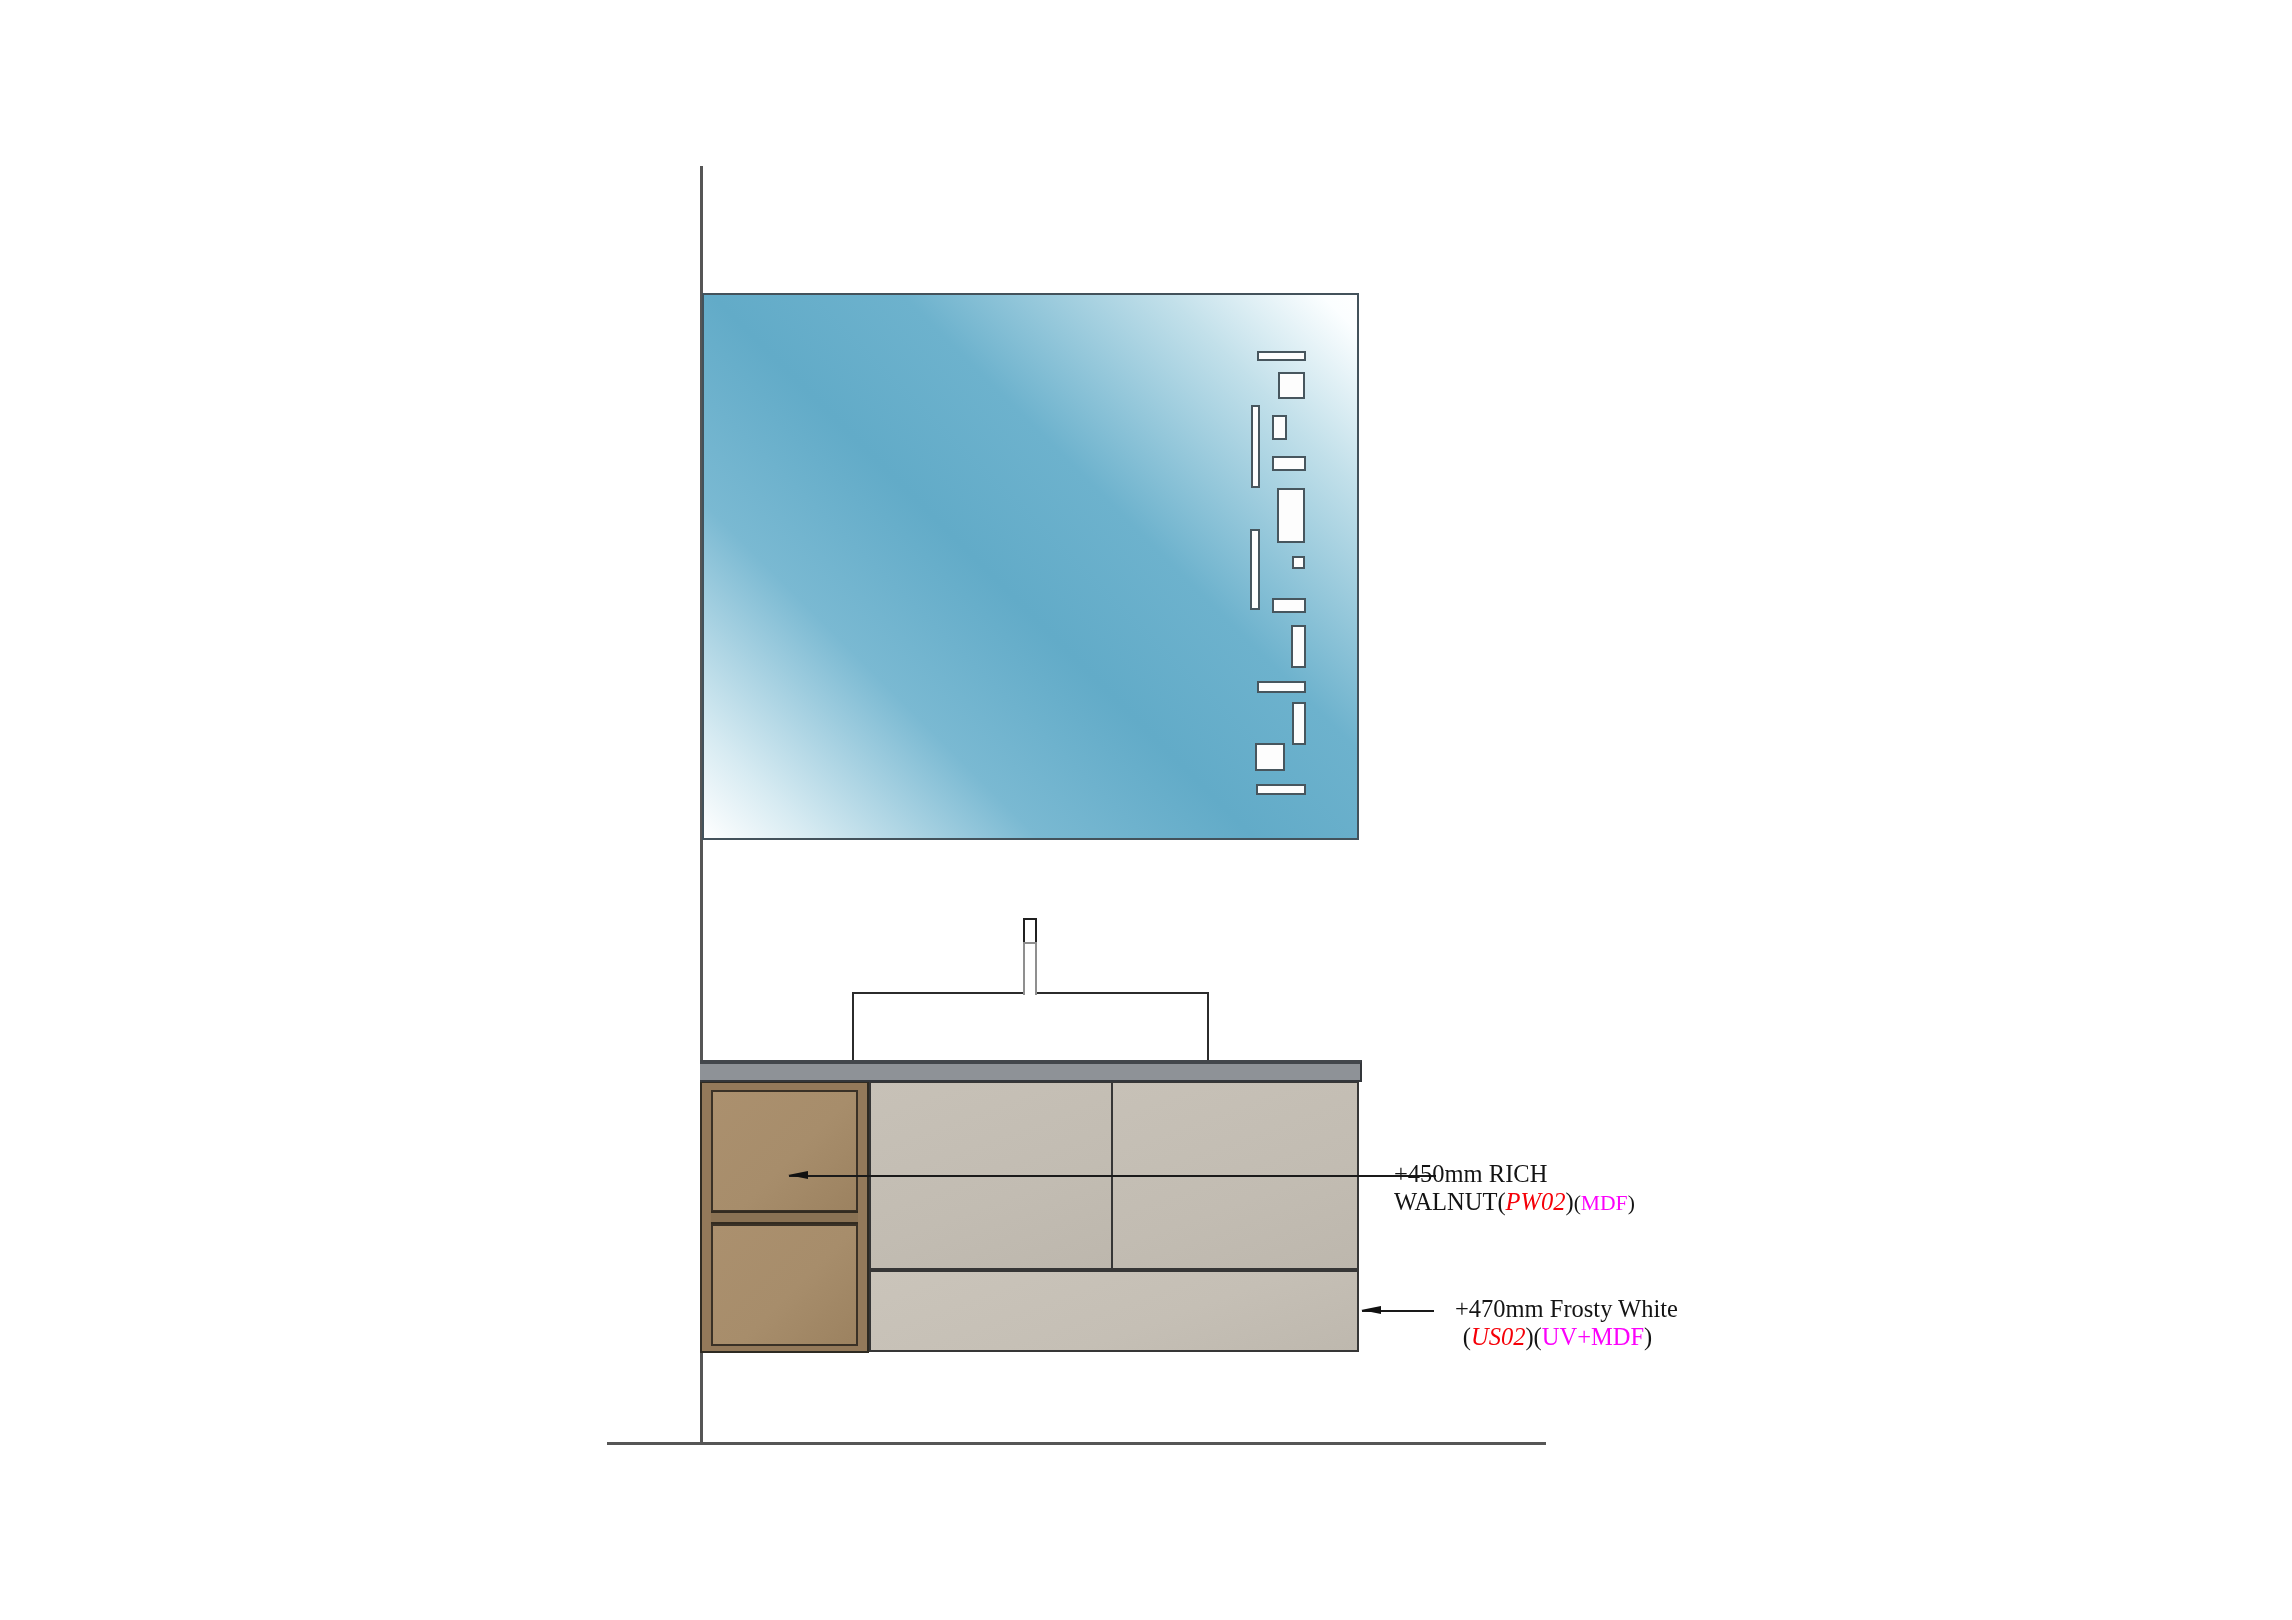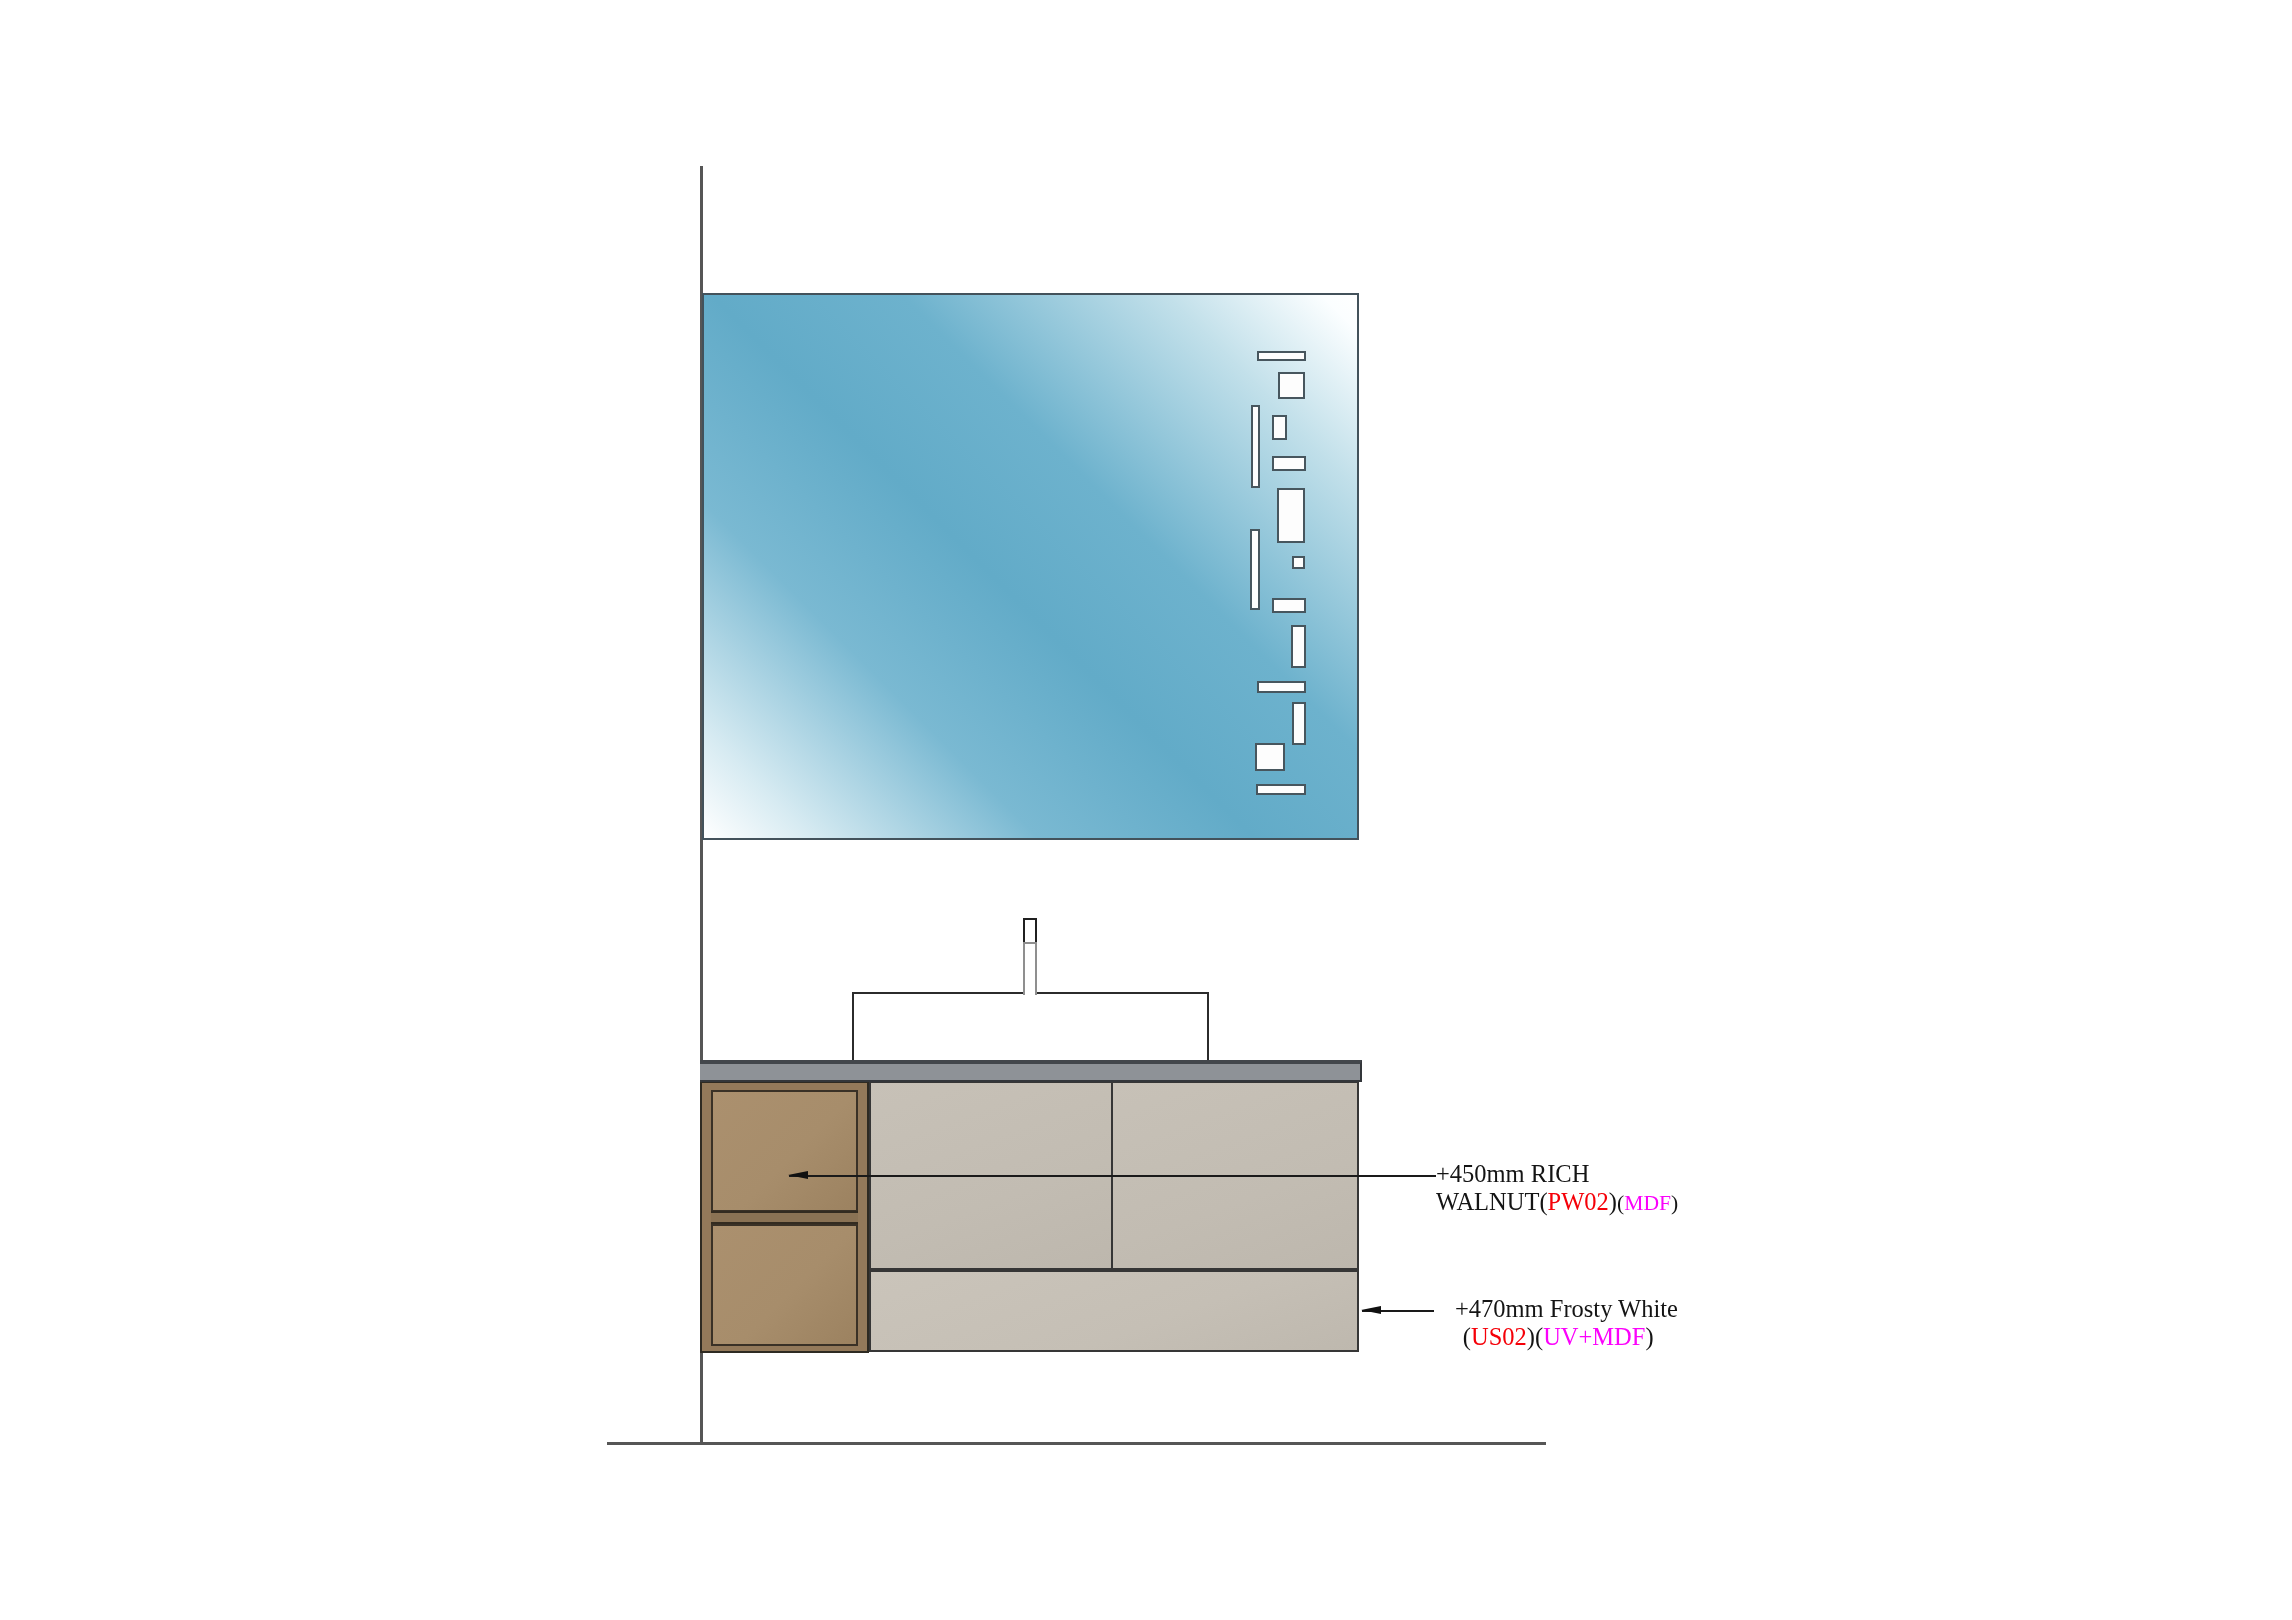--- a/index.html
+++ b/index.html
@@ -151,25 +151,25 @@
   .leader.frosty { left: 1362px; top: 1310px; width: 72px;  }
 
   .annotation {
     position: absolute;
     font-size: 24.5px;
     line-height: 28px;
     color: var(--ann-black);
     white-space: nowrap;
     z-index: 6;
   }
-  .annotation.walnut { left: 1436px; top: 1160px; }
+  .annotation.walnut { left: 1394px; top: 1160px; }
   .annotation.frosty { left: 1445px; top: 1295px; margin-left: 10px; }
   .annotation .ann-line { display: block; }
   .annotation.frosty .ann-line:nth-child(2) { text-indent: 7.8px; }
-  .seg-red     { color: var(--ann-red); }
+  .seg-red     { color: var(--ann-red); font-style: italic; }
   .seg-magenta { color: var(--ann-magenta); }
   .seg-black   { color: var(--ann-black); }
   .seg-small   { font-size: 21.6px; }
 </style>
 </head>
 <body>
 
 <div class="canvas">
 
   <div class="wall-line"></div>

